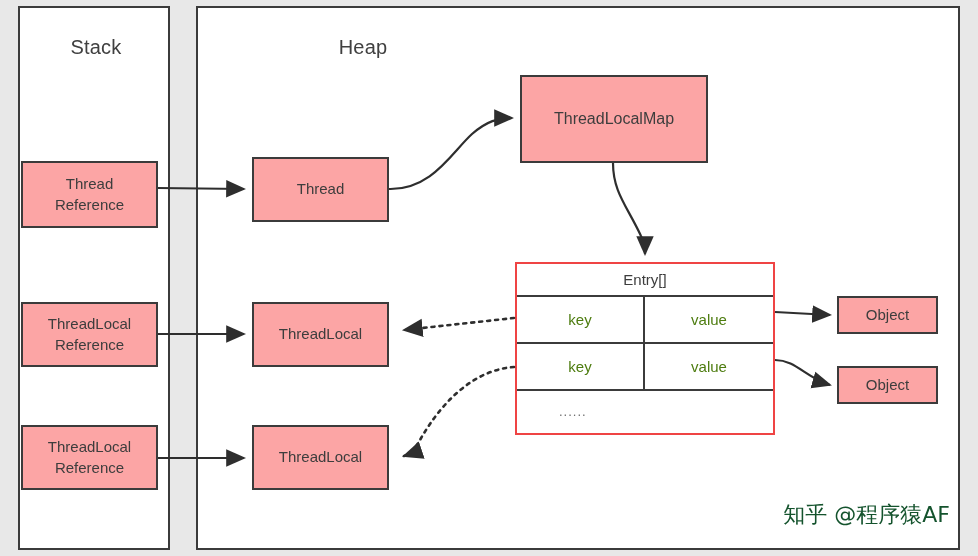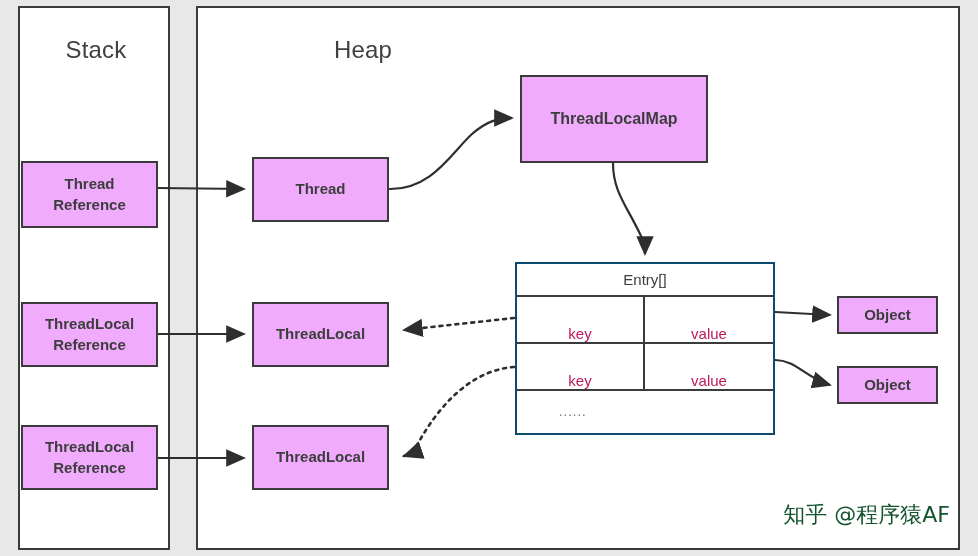--- a/index.html
+++ b/index.html
@@ -21,43 +21,42 @@
     background: #ffffff;
     border: 2px solid #3b3b3b;
     box-sizing: border-box;
   }
   #stack-panel { left: 18px;  top: 6px;  width: 152px; height: 544px; }
   #heap-panel  { left: 196px; top: 6px;  width: 764px; height: 544px; }
 
   .panel-title {
     position: absolute;
     top: 28px;
-    font-size: 24px;
+    font-size: 20px;
     color: #404040;
     text-align: center;
     letter-spacing: .2px;
     white-space: nowrap;
   }
   #stack-title { left: 0; width: 152px; }
   #heap-title  { left: 0; width: 252px; padding-left: 39px; }
 
   
   .node {
     position: absolute;
-    background: #f0abfc;
+    background: #fca5a5;
     border: 2px solid #3b3b3b;
     box-sizing: border-box;
     display: flex;
     align-items: center;
     justify-content: center;
     text-align: center;
     font-size: 15px;
     color: #3d3d3d;
     line-height: 1.35;
-    font-weight: bold;
   }
   .node span { display: block; }
 
   #thread-ref-box      { left: 21px;  top: 161px; width: 137px; height: 67px; }
   #threadlocal-ref-1   { left: 21px;  top: 302px; width: 137px; height: 65px; }
   #threadlocal-ref-2   { left: 21px;  top: 425px; width: 137px; height: 65px; }
 
   #thread-box          { left: 252px; top: 157px; width: 137px; height: 65px; }
   #threadlocal-box-1   { left: 252px; top: 302px; width: 137px; height: 65px; }
   #threadlocal-box-2   { left: 252px; top: 425px; width: 137px; height: 65px; }
@@ -66,21 +65,21 @@
 
   #object-box-1        { left: 837px; top: 296px; width: 101px; height: 38px; }
   #object-box-2        { left: 837px; top: 366px; width: 101px; height: 38px; }
 
   
   #entry-table {
     position: absolute;
     left: 515px; top: 262px;
     width: 260px; height: 173px;
     background: #ffffff;
-    border: 2px solid #0c4a6e;
+    border: 2px solid #ef4444;
     box-sizing: border-box;
   }
   .entry-row {
     display: flex;
     box-sizing: border-box;
     width: 100%;
   }
   #entry-header {
     height: 33px;
     border-bottom: 2px solid #3b3b3b;
@@ -90,24 +89,24 @@
     font-size: 15px;
     color: #3d3d3d;
   }
   .kv-row {
     height: 47px;
     border-bottom: 2px solid #3b3b3b;
   }
   .kv-cell {
     flex: 1 1 50%;
     display: flex;
-    align-items: flex-end;
+    align-items: center;
     justify-content: center;
     font-size: 15px;
-    color: #be185d;
+    color: #4d7c0f;
     box-sizing: border-box;
   }
   .kv-cell.key-cell { border-right: 2px solid #3b3b3b; }
   #entry-ellipsis-row {
     height: 41px;
     display: flex;
     align-items: center;
     padding-left: 42px;
     font-size: 13px;
     color: #6f6f6f;

